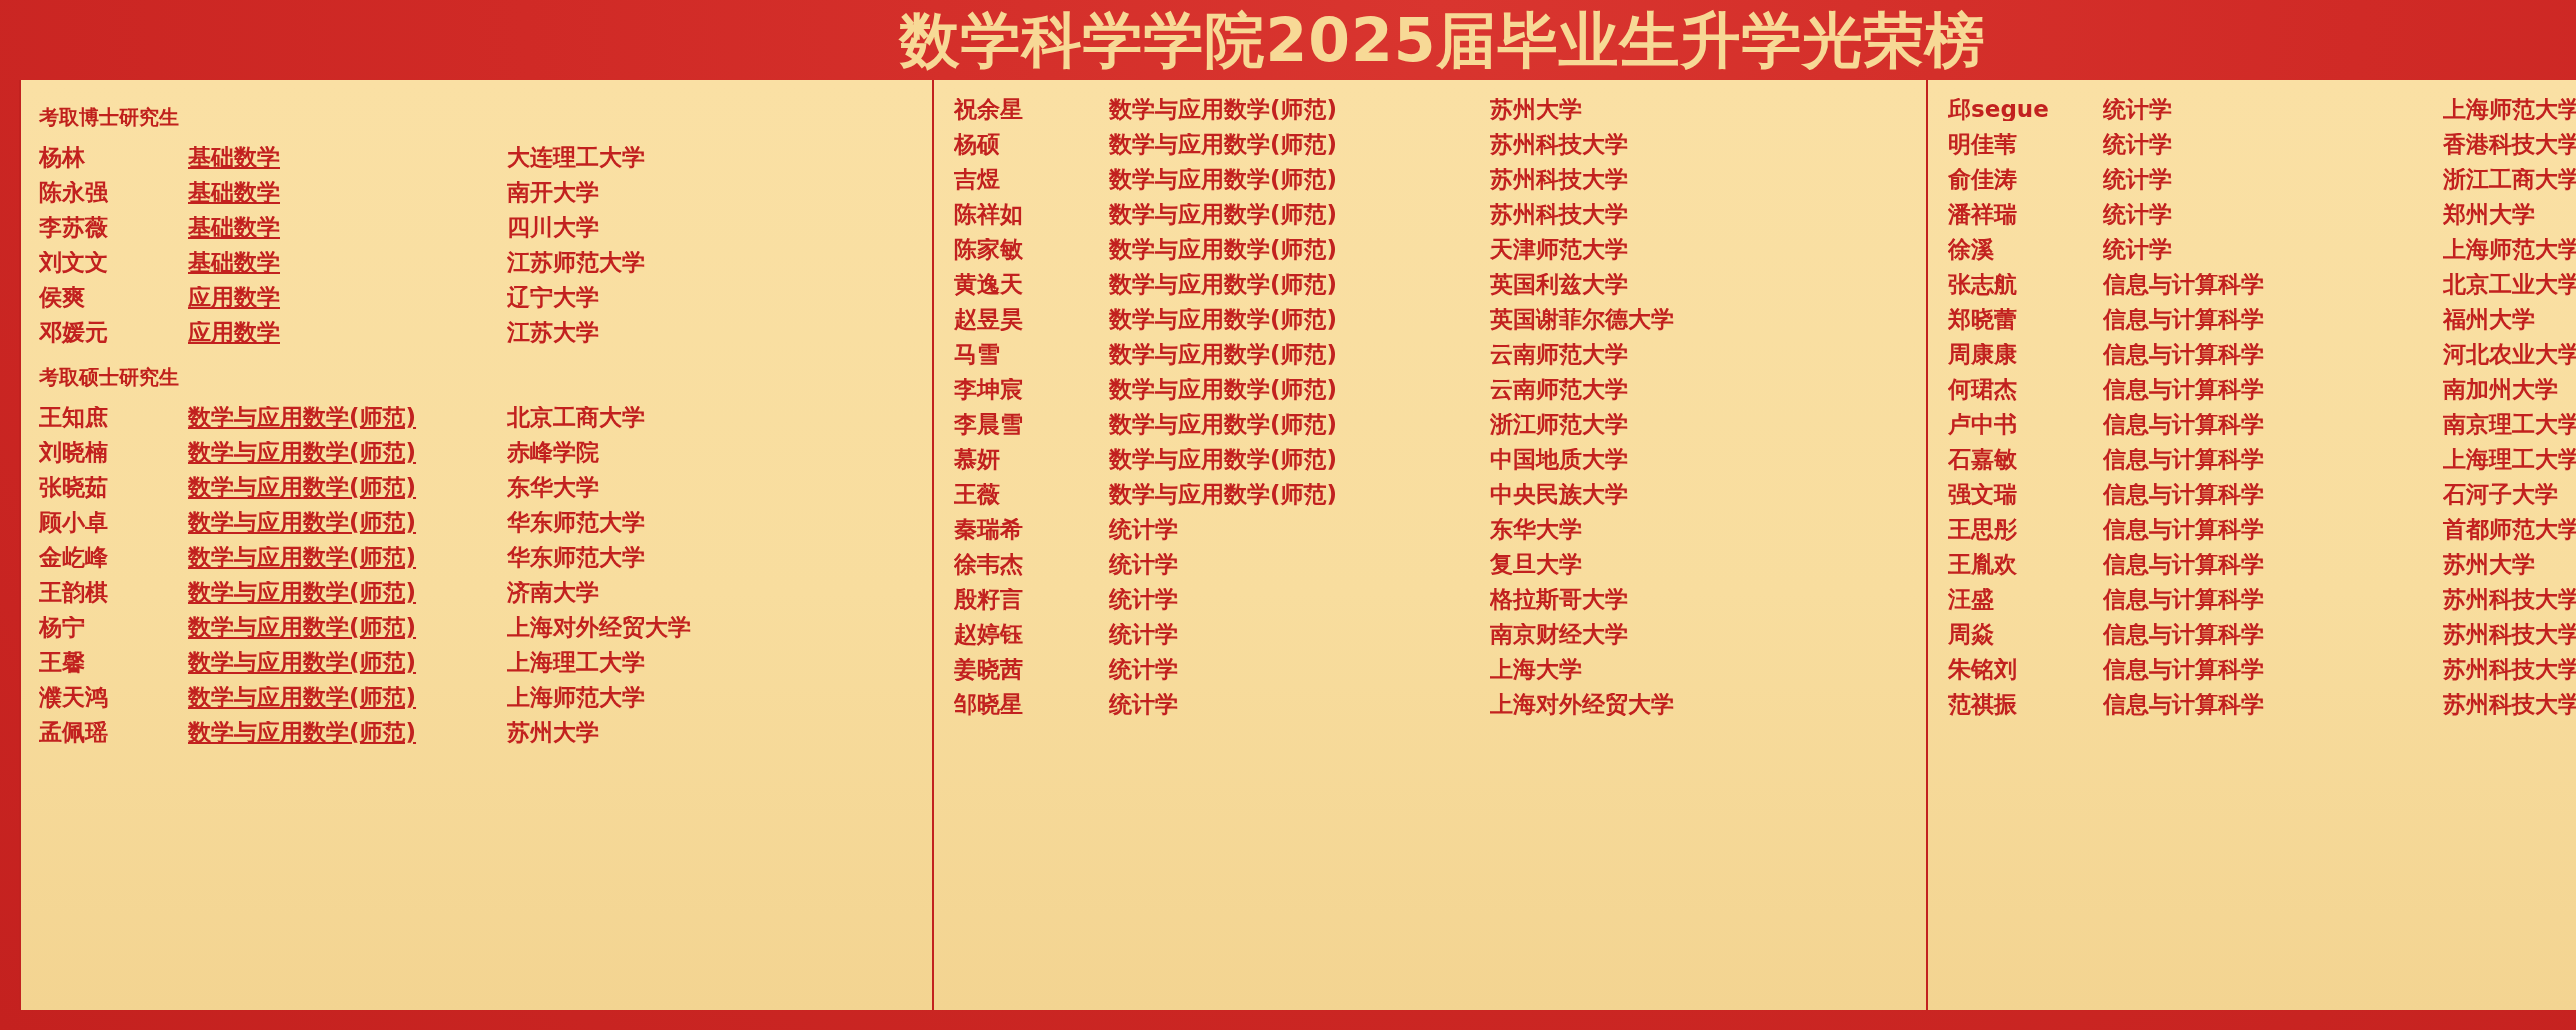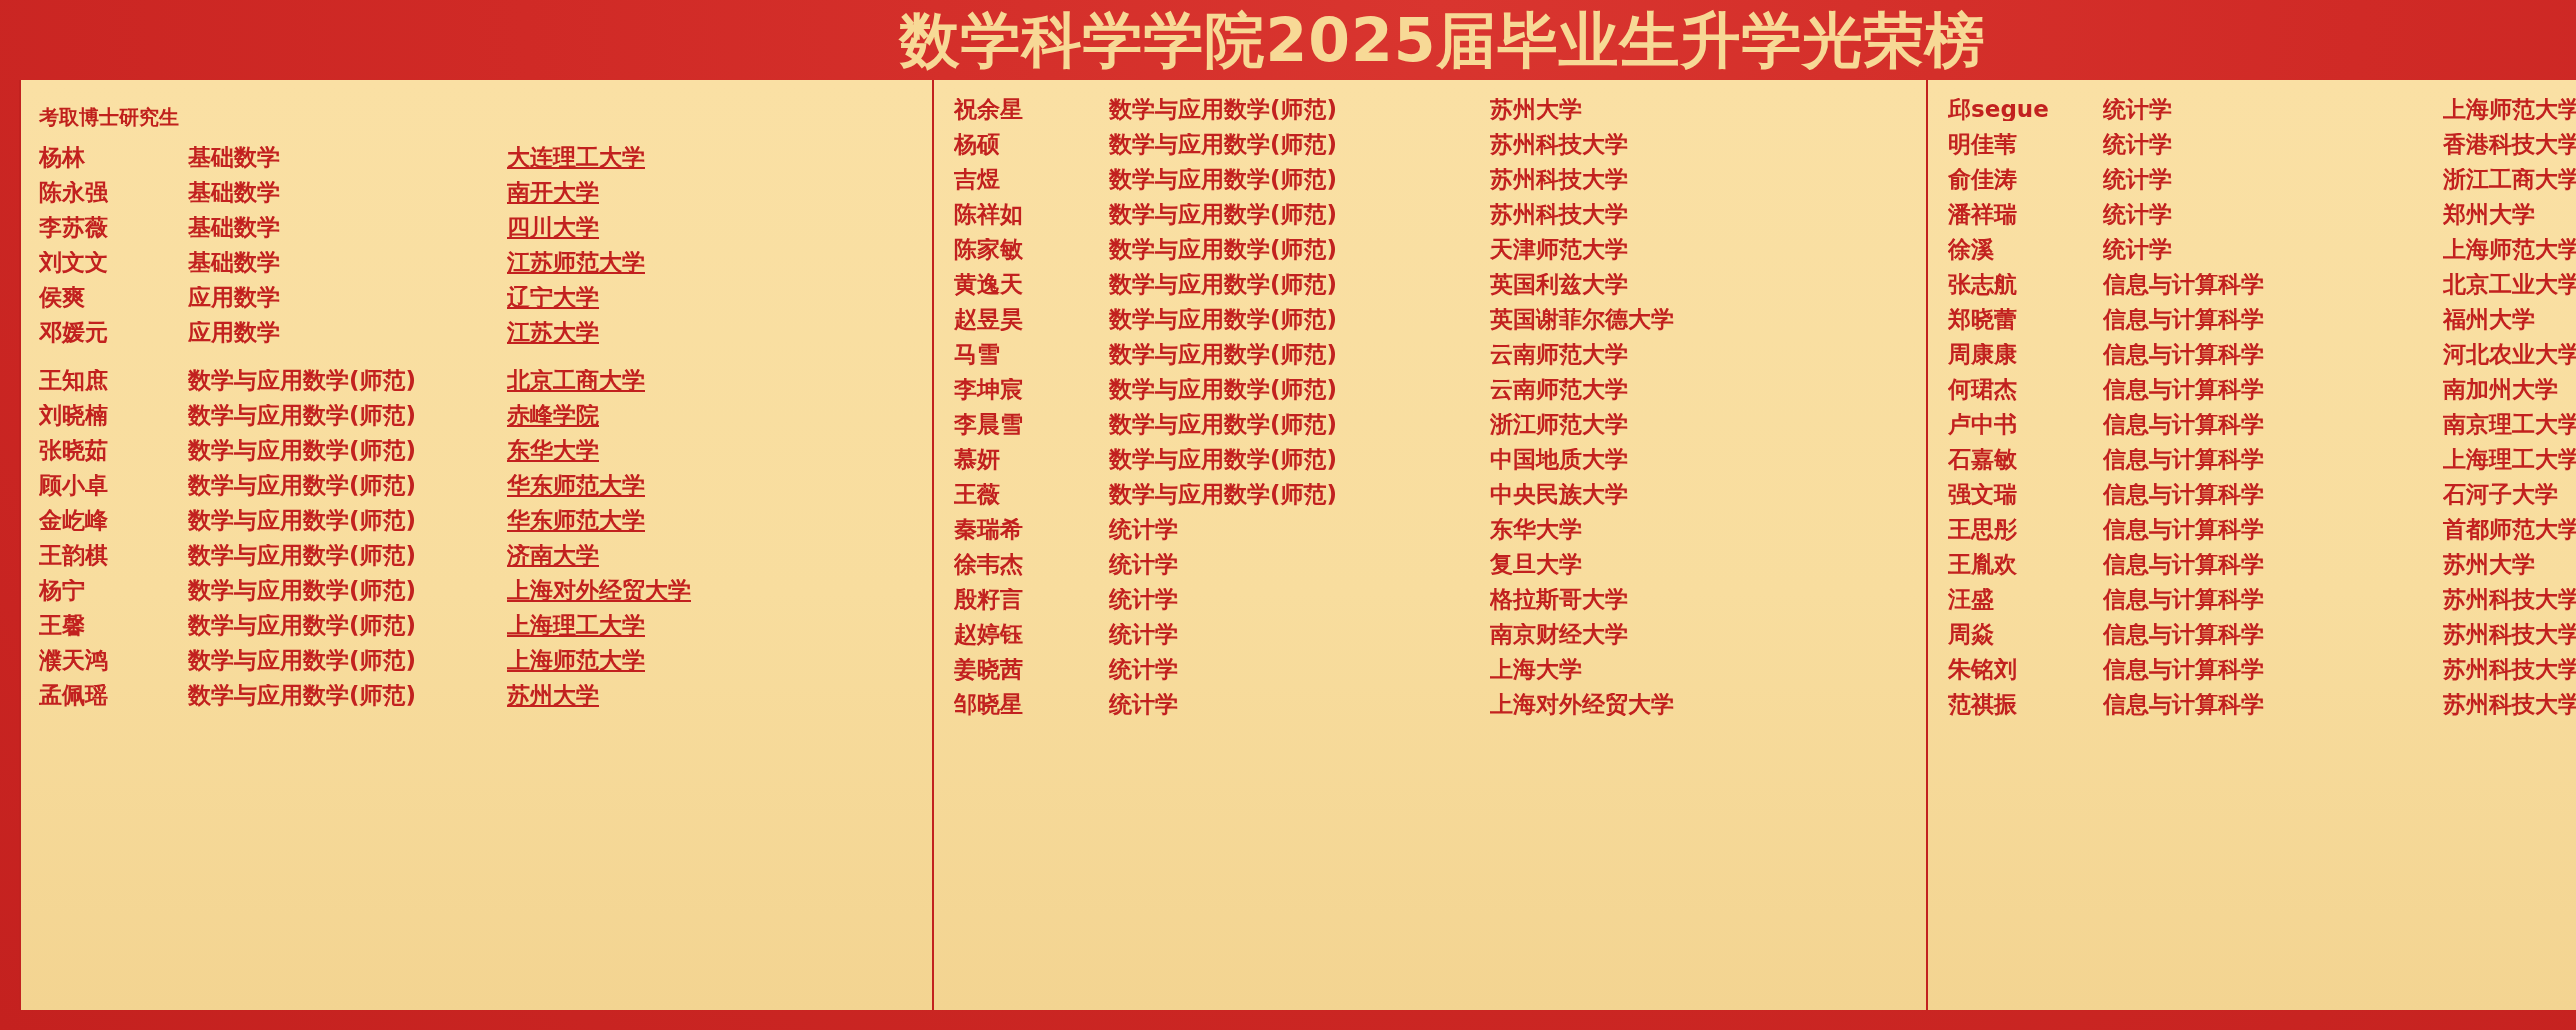--- a/index.html
+++ b/index.html
@@ -68,22 +68,22 @@
     font-size:23px;
     font-weight:bold;
     line-height:1;
     color:#c2211f;
     white-space:nowrap;
     overflow:hidden;
   }
   
   .c1 .row{padding-left:18.5px;align-items:flex-end;}
   .c1 .cell.name{width:149px;}
-  .c1 .cell.major{width:319px;}
-  .c1 .cell.school{width:402px;text-decoration:underline;}
+  .c1 .cell.major{width:319px;text-decoration:underline;}
+  .c1 .cell.school{width:402px;}
   
   .c2 .row{padding-left:20.6px;}
   .c2 .cell.name{width:155px;}
   .c2 .cell.major{width:381px;}
   .c2 .cell.school{width:422px;}
   
   .c3 .row{padding-left:20.6px;}
   .c3 .cell.name{width:155px;}
   .c3 .cell.major{width:340px;}
   .c3 .cell.school{width:402px;}
@@ -131,20 +131,21 @@
             <span class="cell major">应用数学</span>
             <span class="cell school">辽宁大学</span>
           </div>
           <div class="row">
             <span class="cell name">邓媛元</span>
             <span class="cell major">应用数学</span>
             <span class="cell school">江苏大学</span>
           </div>
         </div>
       <div class="spacer"></div>
+      <div class="section-head">考取硕士研究生</div>
       <div class="rows" id="c1b1">
           <div class="row">
             <span class="cell name">王知庶</span>
             <span class="cell major">数学与应用数学(师范)</span>
             <span class="cell school">北京工商大学</span>
           </div>
           <div class="row">
             <span class="cell name">刘晓楠</span>
             <span class="cell major">数学与应用数学(师范)</span>
             <span class="cell school">赤峰学院</span>

